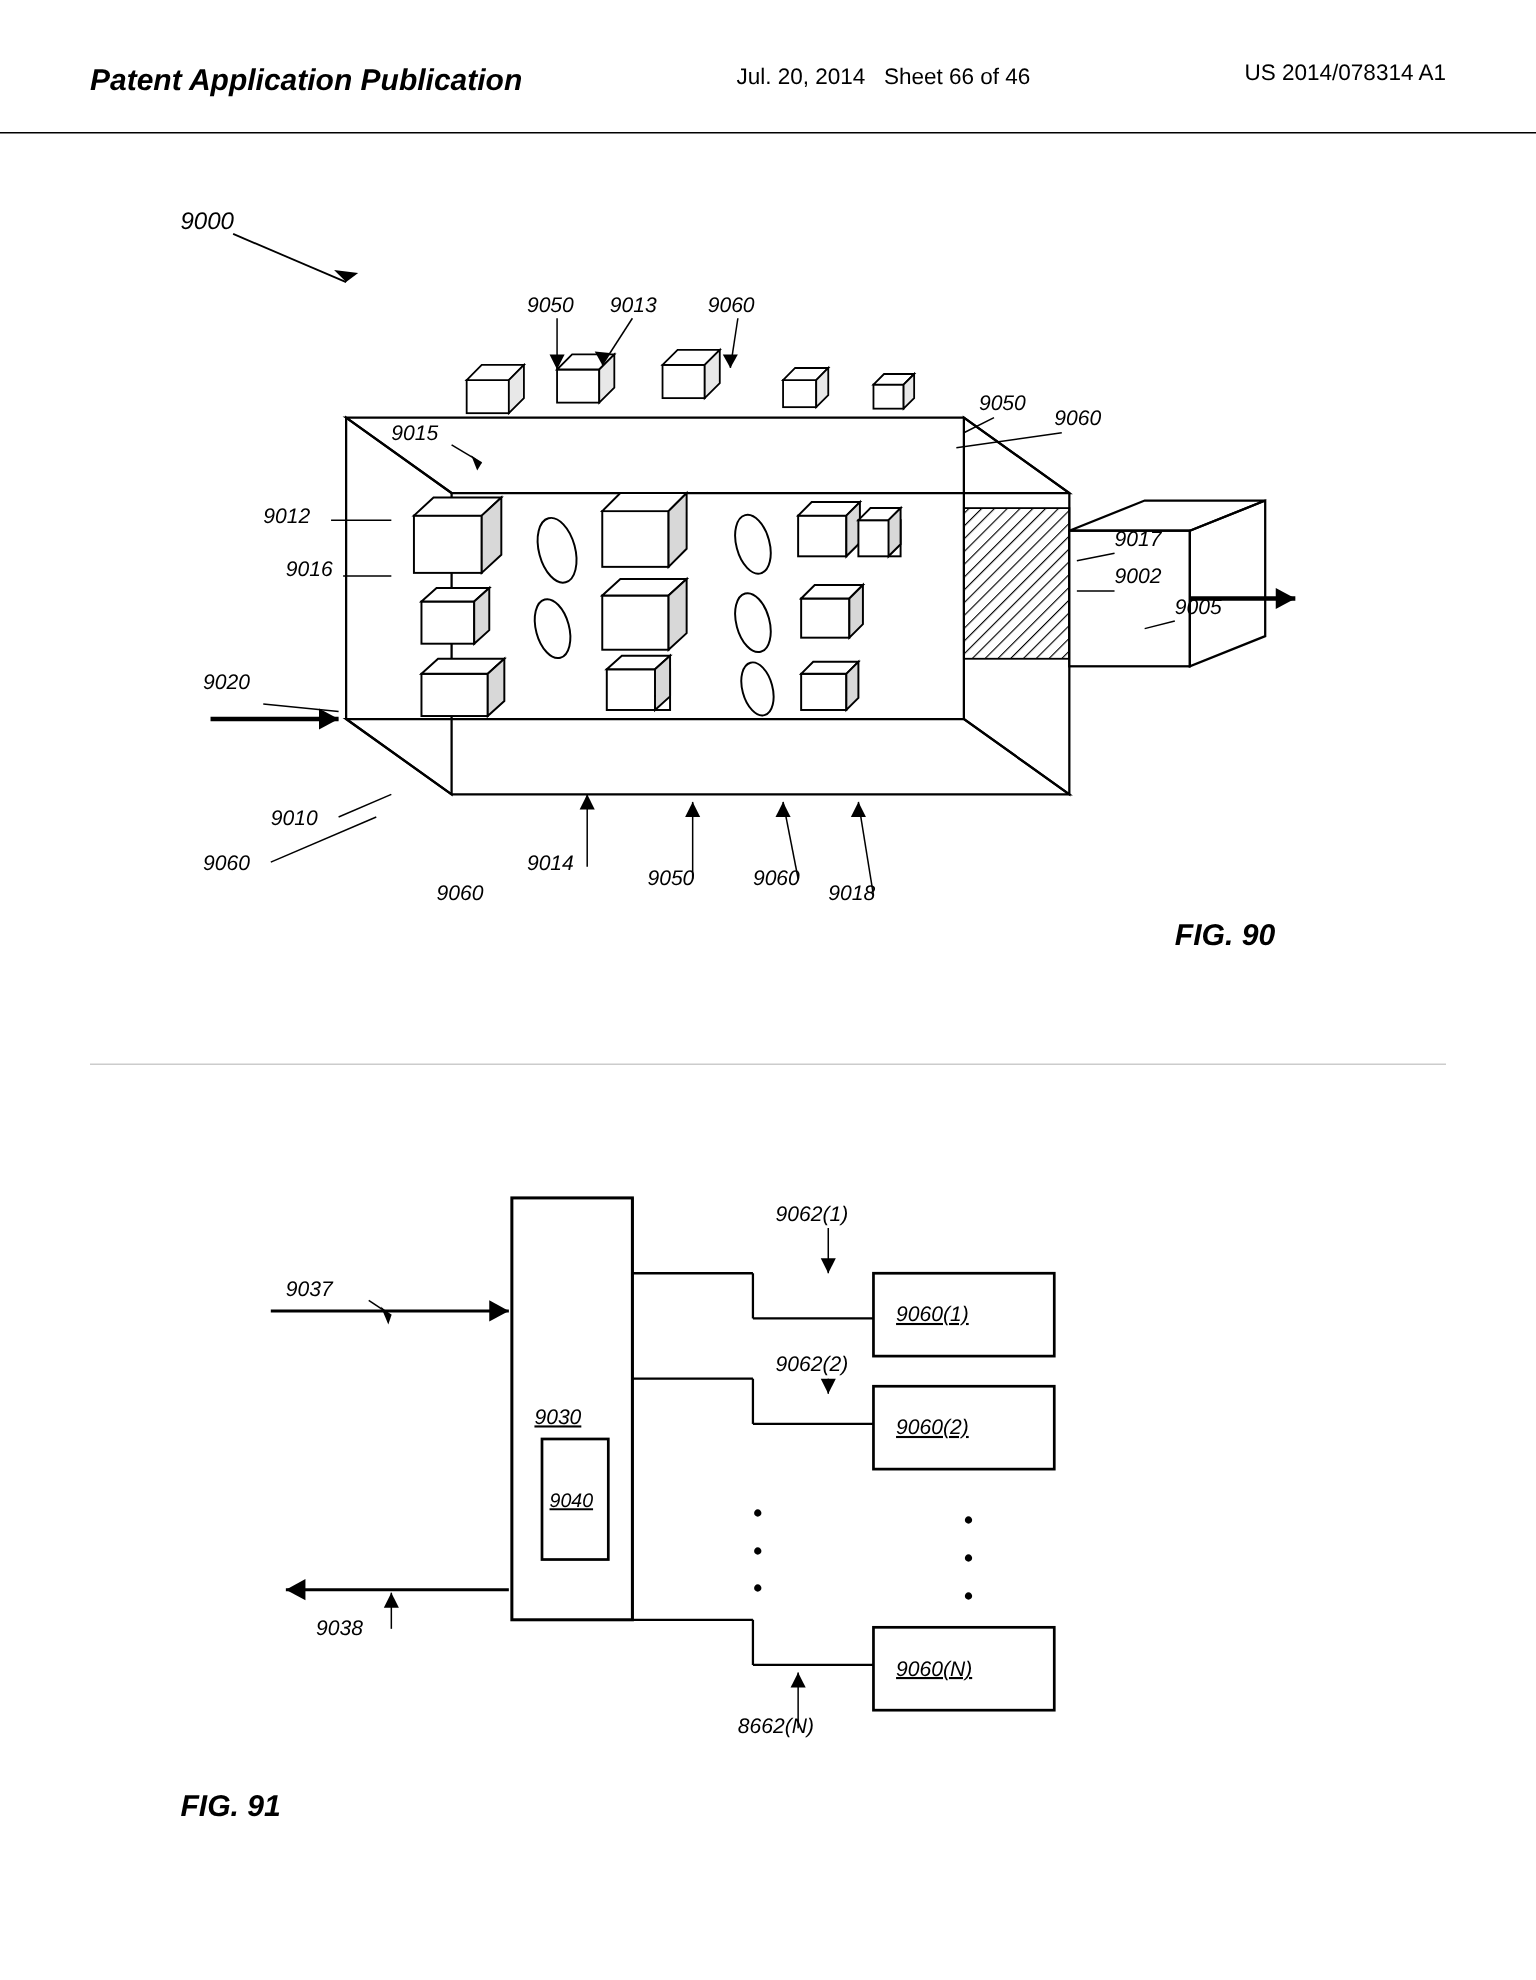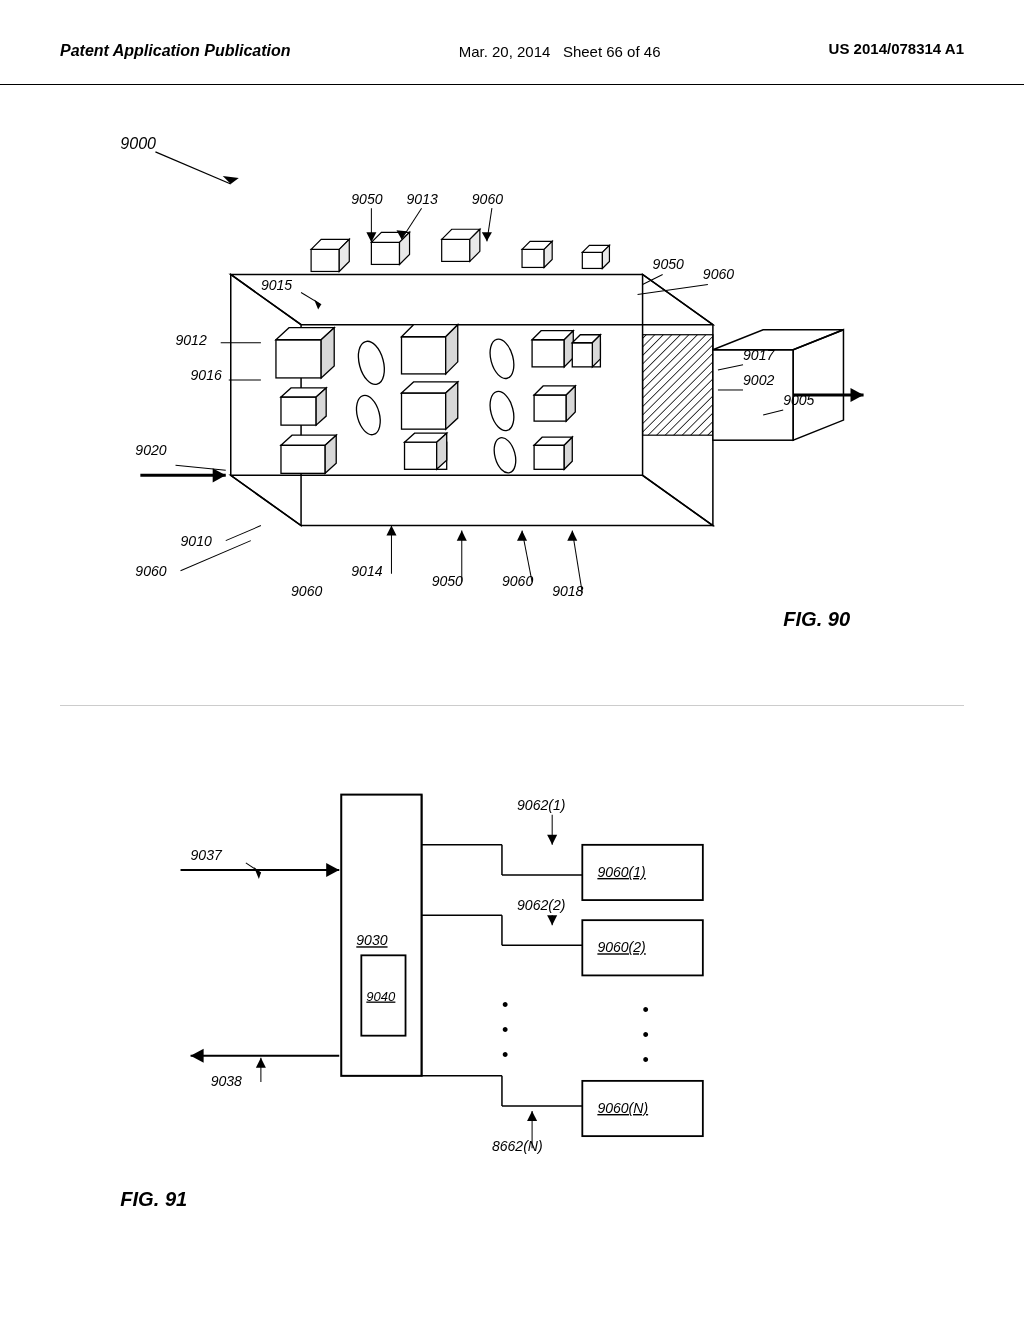--- a/index.html
+++ b/index.html
@@ -18,34 +18,34 @@
       padding: 0;
     }
     .header {
       display: flex;
       justify-content: space-between;
       align-items: flex-start;
       padding: 40px 60px 20px 60px;
       border-bottom: 1px solid #000;
     }
     .header-left {
-      font-size: 16px;
+      font-size: 20px;
       font-weight: bold;
       font-style: italic;
       line-height: 1.4;
     }
     .header-center {
       font-size: 15px;
       text-align: center;
       line-height: 1.6;
     }
     .header-right {
       font-size: 15px;
       text-align: right;
-      font-weight: bold;
+      font-weight: normal;
     }
     
     .fig90-area {
       position: relative;
       height: 620px;
       margin: 0 60px;
     }
     
     .fig91-area {
       position: relative;
@@ -66,21 +66,21 @@
     }
   </style>
 </head>
 <body>
 
 <div class="page">
 
   <div class="header">
     <div class="header-left">Patent Application Publication</div>
     <div class="header-center">
-      <span>Mar. 20, 2014</span>&nbsp;&nbsp;&nbsp;<span>Sheet 66 of 46</span>
+      <span>Jul. 20, 2014</span>&nbsp;&nbsp;&nbsp;<span>Sheet 66 of 46</span>
     </div>
     <div class="header-right">US 2014/078314 A1</div>
   </div>
 
   <div class="fig90-area">
     <svg class="diagram-svg" viewBox="0 0 900 600" xmlns="http://www.w3.org/2000/svg">
 
       <text x="60" y="55" font-size="16" font-style="italic">9000</text>
       <line x1="95" y1="58" x2="170" y2="90" stroke="#000" stroke-width="1.2"></line>
       <polygon points="170,90 162,82 178,84" fill="#000"></polygon>

